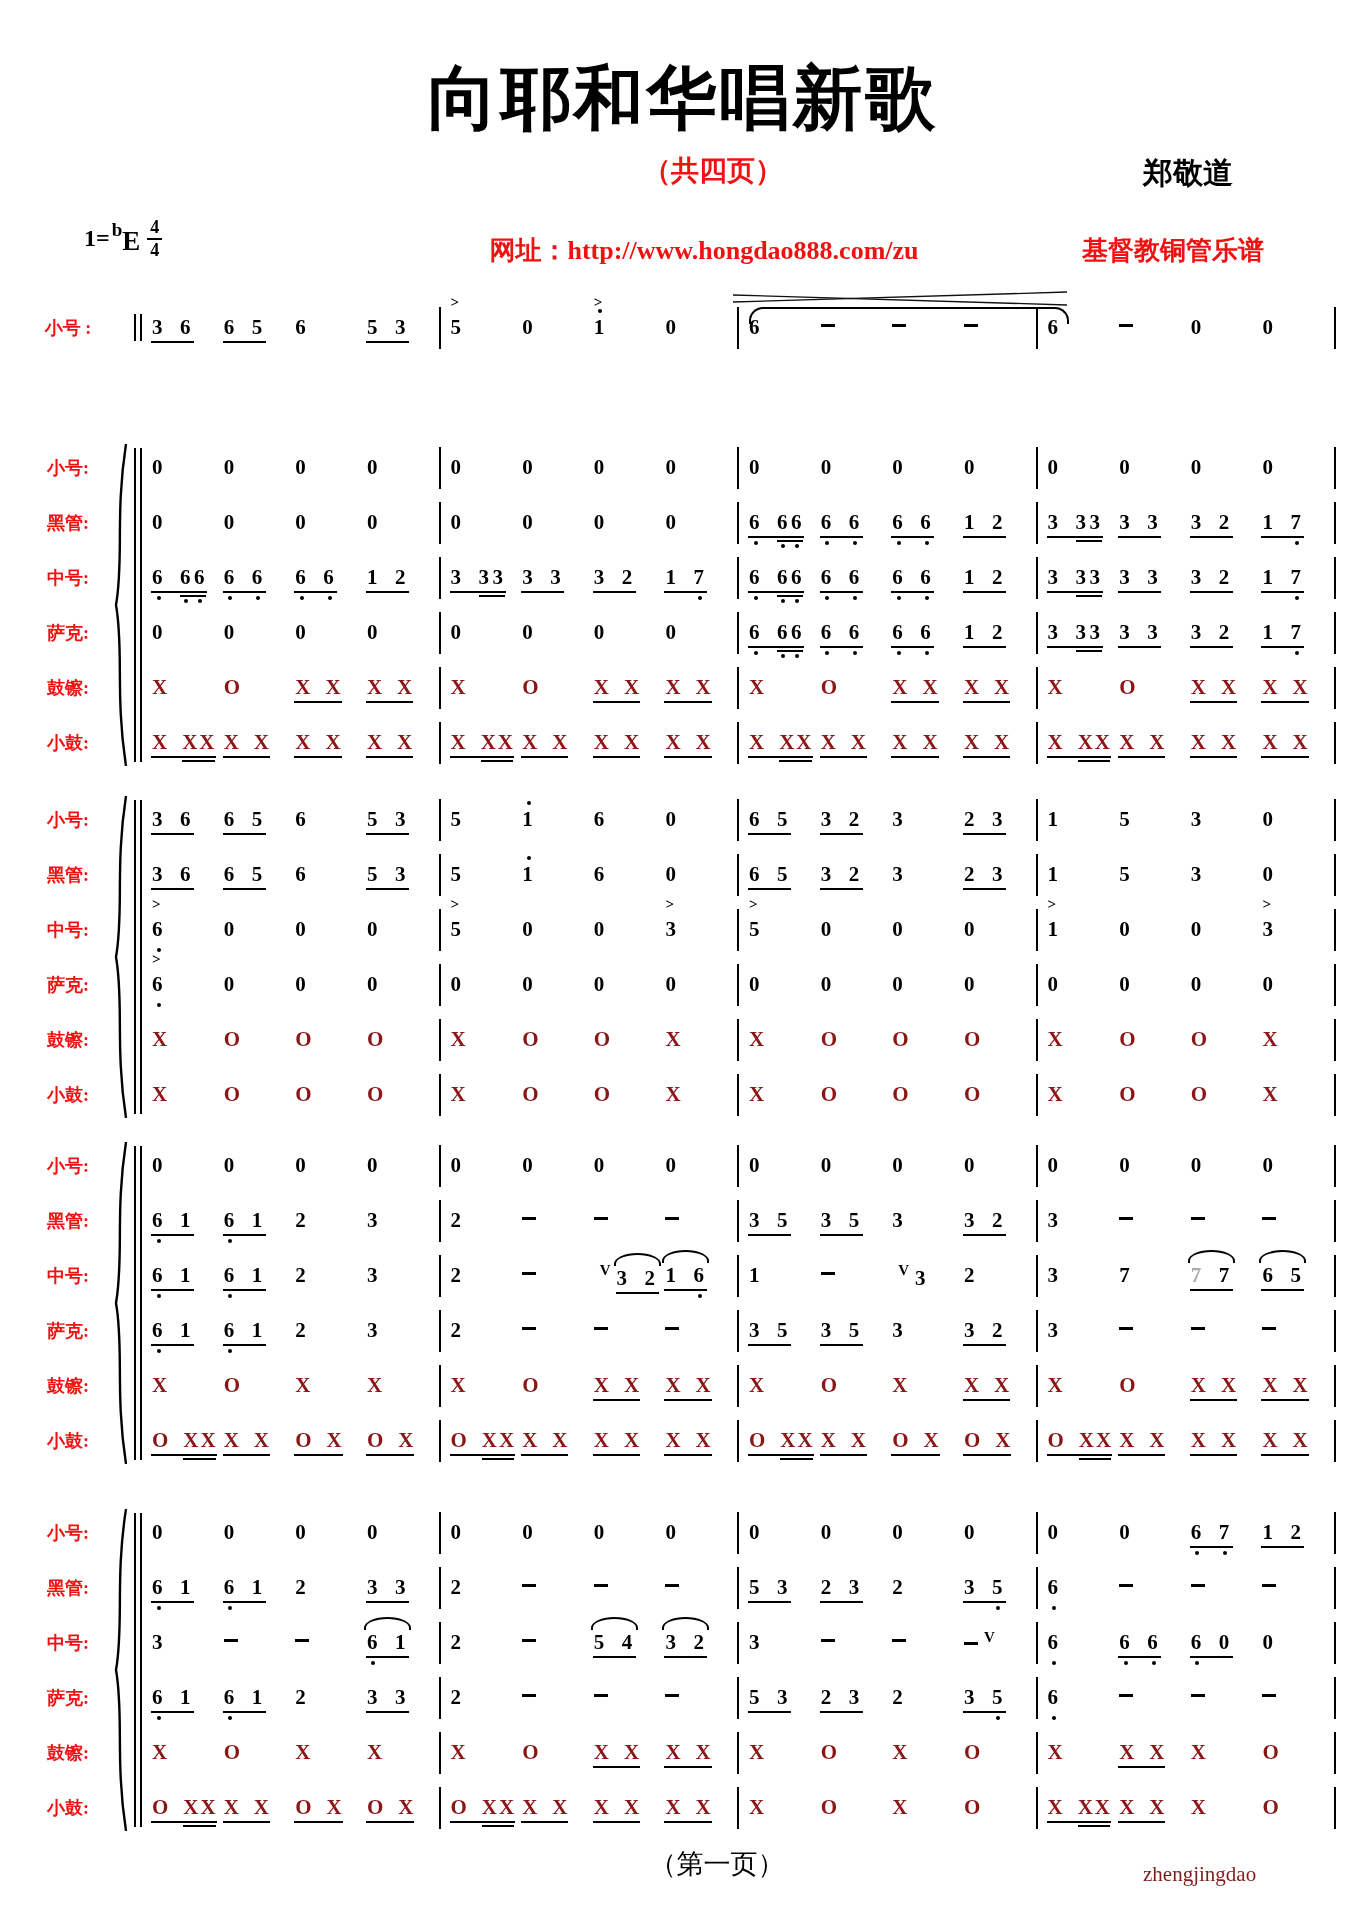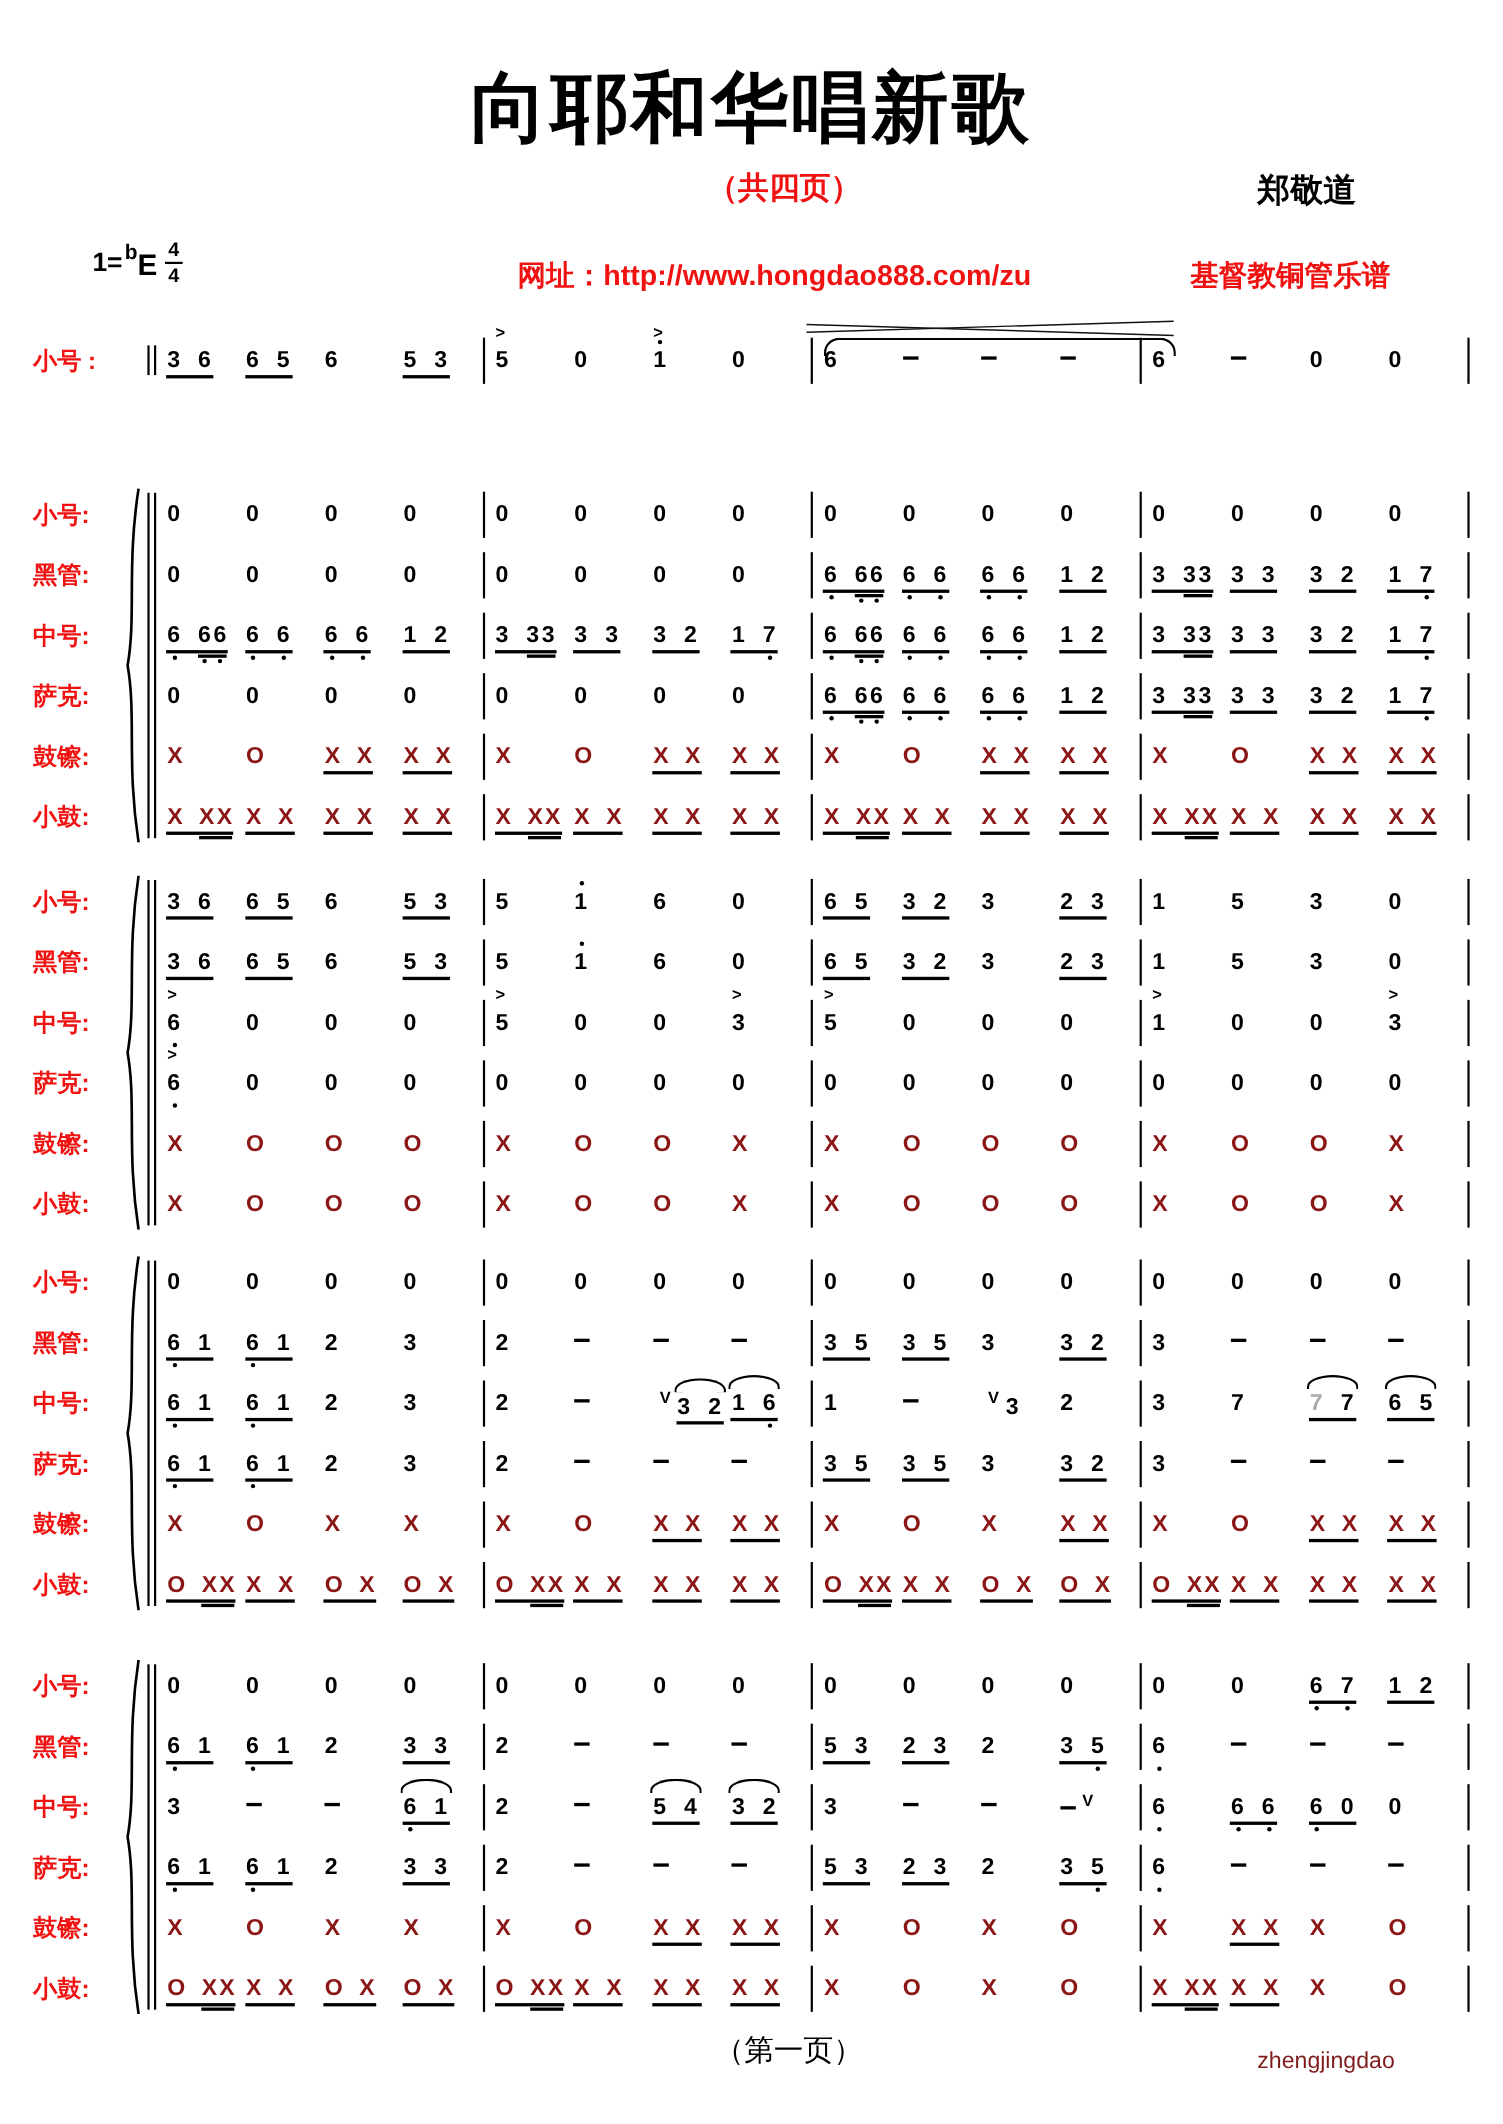--- a/index.html
+++ b/index.html
@@ -1,17 +1,17 @@
 <!DOCTYPE html>
 <html><head>
 <meta charset="utf-8">
 <style>
   html,body{margin:0;padding:0;background:#fff;}
   #page{position:relative;width:1366px;height:1931px;background:#fff;overflow:hidden;
-        font-family:Liberation Sans, sans-serif;color:#000;}
+        font-family:Liberation Serif, serif;color:#000;}
   
   .title{position:absolute;top:52px;left:0;width:100%;text-align:center;
          font-size:70px;font-weight:bold;letter-spacing:3px;}
   .pages-note{position:absolute;top:152px;left:0;width:100%;text-align:center;
          transform:translateX(30px);color:var(--red);font-size:28px;font-weight:bold;}
   .author{position:absolute;top:153px;left:1143px;font-size:30px;font-weight:bold;}
   .keysig{position:absolute;top:218px;left:84px;display:flex;align-items:center;font-weight:bold;}
   .keysig .pref{font-size:24px;}
   .keysig .flat{font-size:19px;vertical-align:top;position:relative;top:-9px;margin-left:2px;}
   .keysig .knote{font-size:27px;position:relative;top:3px;}
@@ -23,21 +23,21 @@
        color:var(--red);font-size:26px;font-weight:bold;}
   .org{position:absolute;top:233px;left:1082px;color:var(--red);font-size:26px;font-weight:bold;text-align:right;}
   
   .system{position:absolute;left:30px;width:1306px;}
   #solo-system{top:300px;}
   #systems .system:nth-child(1){top:440px;}
   #systems .system:nth-child(2){top:792px;}
   #systems .system:nth-child(3){top:1138px;}
   #systems .system:nth-child(4){top:1505px;}
   .row{display:flex;align-items:center;height:55px;}
-  .rlabel{width:76px;text-align:left;color:var(--red);font-size:22px;font-weight:bold;white-space:nowrap;}
+  .rlabel{width:76px;text-align:center;color:var(--red);font-size:18px;font-weight:bold;white-space:nowrap;}
   .rmusic{flex:1;margin-left:36px;display:flex;position:relative;}
   .measure{flex:1;display:grid;grid-template-columns:repeat(4,1fr);align-items:center;
            border-right:2px solid #000;height:42px;padding-left:10px;box-sizing:border-box;}
   .brace{position:absolute;left:80px;top:4px;bottom:4px;width:20px;}
   .brace svg{width:100%;height:100%;}
   .dbar{position:absolute;left:104px;top:8px;bottom:8px;width:4px;
         border-left:2.5px solid #000;border-right:2.5px solid #000;}
   #solo-system .dbar{top:14px;bottom:14px;}
   
   .cell{position:relative;white-space:nowrap;}

